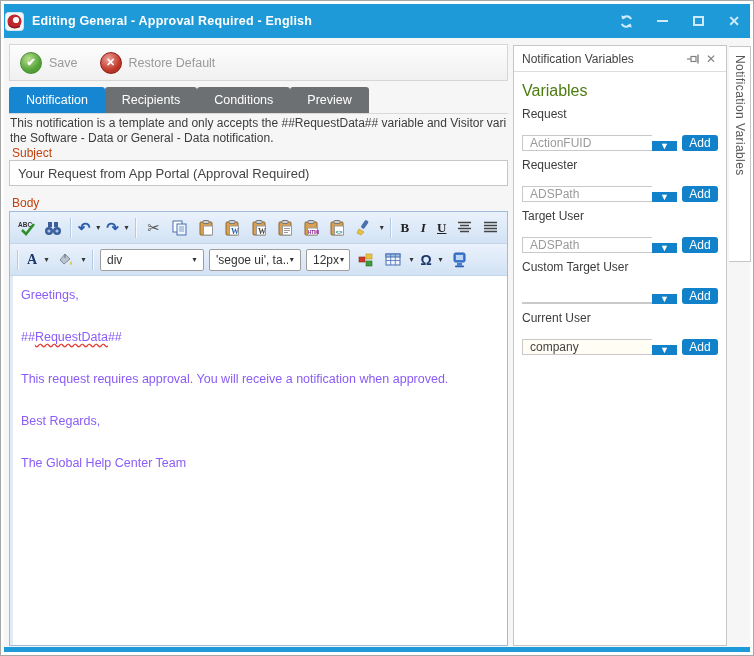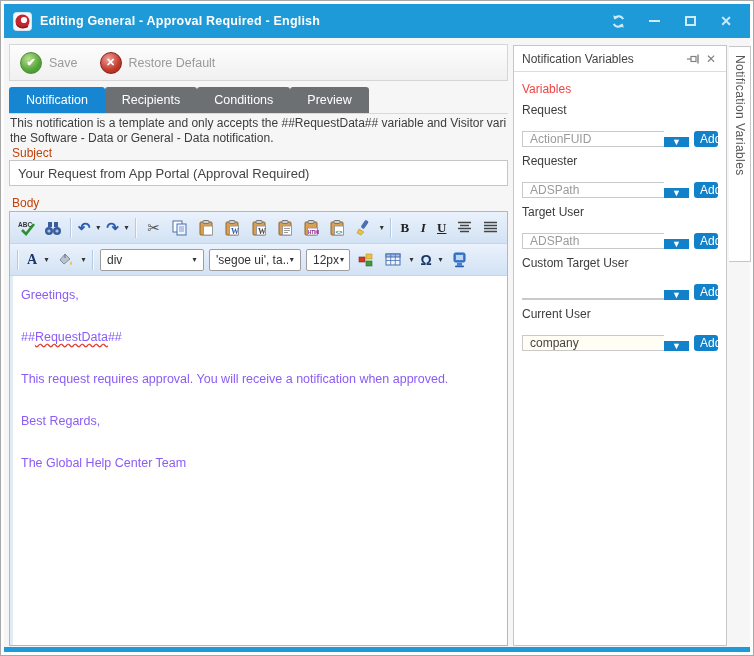--- a/index.html
+++ b/index.html
@@ -1,19 +1,19 @@
 <!DOCTYPE html>
 <html><head>
 <meta charset="utf-8">
 <style>
   html,body{margin:0;padding:0;}
   body{width:754px;height:656px;position:relative;font-family:"Liberation Sans",sans-serif;overflow:hidden;background:#fff;}
   .frame{position:absolute;inset:0;border:1px solid #a8a8a8;background:#fdfdfd;}
   
-  .titlebar{position:absolute;top:3px;left:3px;right:3px;height:34px;background:#1e9ad9;display:flex;align-items:center;padding:0 9px;gap:8px;box-sizing:border-box;}
+  .titlebar{position:absolute;top:3px;left:3px;right:3px;height:34px;background:#1e9ad9;display:flex;align-items:center;padding:0 1px;gap:8px;box-sizing:border-box;}
   .app-icon{width:19px;height:19px;flex:0 0 auto;}
   .title{color:#fff;font-size:12.5px;font-weight:bold;letter-spacing:.2px;}
   .win-btns{margin-left:auto;display:flex;align-items:center;gap:6px;}
   .win-btn{width:30px;height:24px;display:flex;align-items:center;justify-content:center;color:#cfeafa;cursor:pointer;}
   .win-btn .bar{width:11px;height:2px;background:#cfeafa;}
   .win-btn .box{width:11px;height:10px;border:2px solid #cfeafa;box-sizing:border-box;}
   .win-btn .x{font-size:14px;font-weight:bold;line-height:1;}
   
   .content{position:absolute;top:37px;left:3px;right:3px;bottom:8px;background:#f6f6f6;}
   .bottombar{position:absolute;left:3px;right:3px;bottom:3px;height:5px;background:#1e9ad9;}
@@ -50,28 +50,28 @@
   .ed-select{height:22px;background:#fff;border:1px solid #9e9e9e;border-radius:2px;display:flex;align-items:center;justify-content:space-between;padding:0 4px 0 6px;box-sizing:border-box;font-size:12px;color:#333;cursor:pointer;margin:0 2px;}
   .ed-content{flex:1;background:#fff;border-left:3px solid #e2ecf7;padding:9px 8px;font-size:12.5px;color:#8b5cf6;overflow:auto;}
   .ln{line-height:21px;min-height:21px;white-space:pre-wrap;}
   .squig{text-decoration:underline;text-decoration-style:wavy;text-decoration-color:#e03c31;text-underline-offset:2px;}
   
   .panel{position:absolute;left:509px;top:7px;width:214px;height:601px;box-sizing:border-box;border:1px solid #c6c6c6;background:#fff;}
   .panel-head{height:26px;border-bottom:1px solid #ddd;display:flex;align-items:center;padding:0 6px 0 8px;box-sizing:border-box;}
   .panel-title{font-size:12px;color:#444;flex:1;}
   .panel-btn{width:18px;height:18px;display:flex;align-items:center;justify-content:center;color:#808080;cursor:pointer;font-size:12px;}
   .panel-body{padding:8px 8px 0 8px;}
-  .sect{font-size:12px;color:#ef4444;margin:2px 0 6px;}
+  .sect{font-size:16px;color:#4d7c0f;margin:2px 0 6px;}
   .grp-label{font-size:12px;color:#3c3c3c;margin:7px 0 5px;}
   .grp-row{display:flex;align-items:flex-end;height:25px;margin-bottom:2px;}
   .dd{flex:1;display:flex;align-items:stretch;border:1px solid #c9c9c9;border-right:none;background:#fff;box-sizing:border-box;}
   .dd-text{flex:1;display:flex;align-items:center;padding-left:7px;font-size:12px;color:#9a9a9a;overflow:hidden;white-space:nowrap;}
   .dd-text.entered{color:#444;background:#fffdf4;}
   .dd-arrow{width:25px;background:#1181ca;display:flex;align-items:center;justify-content:center;color:#fff;font-size:9px;cursor:pointer;}
-  .add-btn{width:24px;margin-left:5px;background:#1181ca;border:none;border-radius:3px;color:#fff;font-size:12px;font-family:"Liberation Sans",sans-serif;cursor:pointer;}
+  .add-btn{width:36px;margin-left:5px;background:#1181ca;border:none;border-radius:3px;color:#fff;font-size:12px;font-family:"Liberation Sans",sans-serif;cursor:pointer;}
   
   .side-tab{position:absolute;left:725px;top:8px;width:22px;height:216px;box-sizing:border-box;border:1px solid #c6c6c6;border-left:none;background:#fff;display:flex;align-items:flex-start;justify-content:center;padding-top:8px;}
   .side-tab span{writing-mode:vertical-rl;font-size:12px;color:#555;letter-spacing:.4px;}
 </style>
 </head>
 <body>
 
 <div class="frame">
 
   <div class="titlebar">

